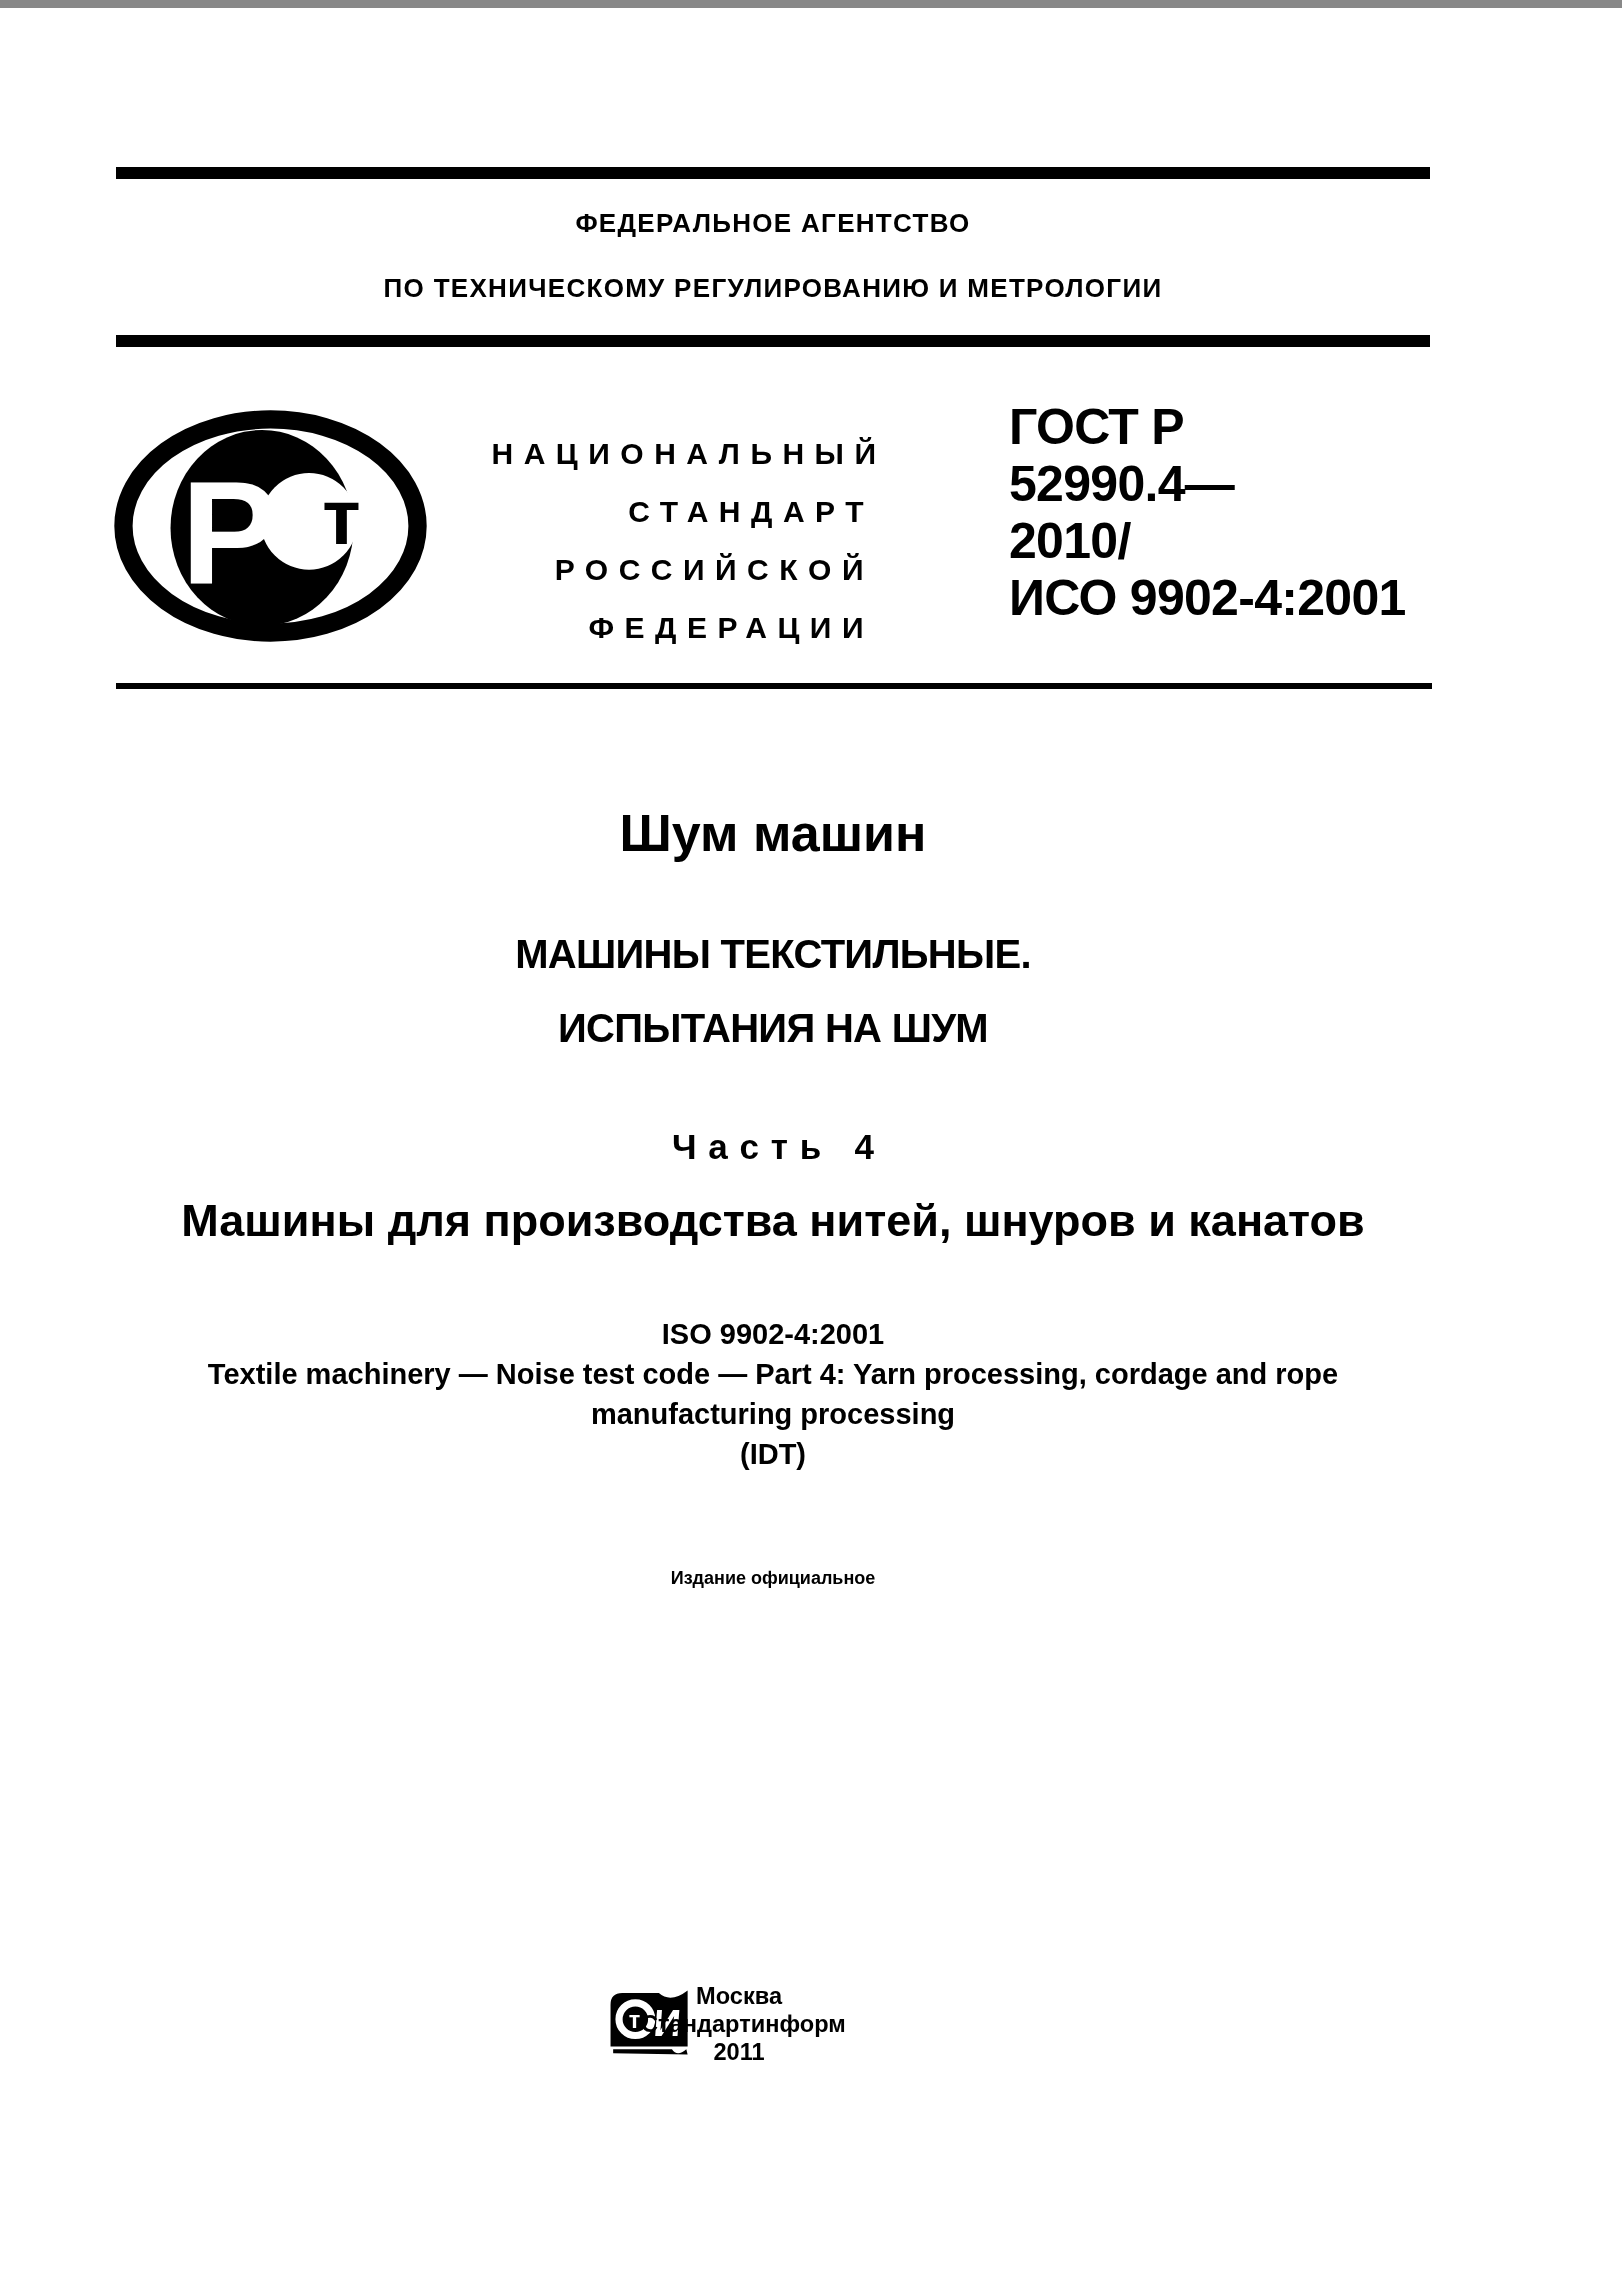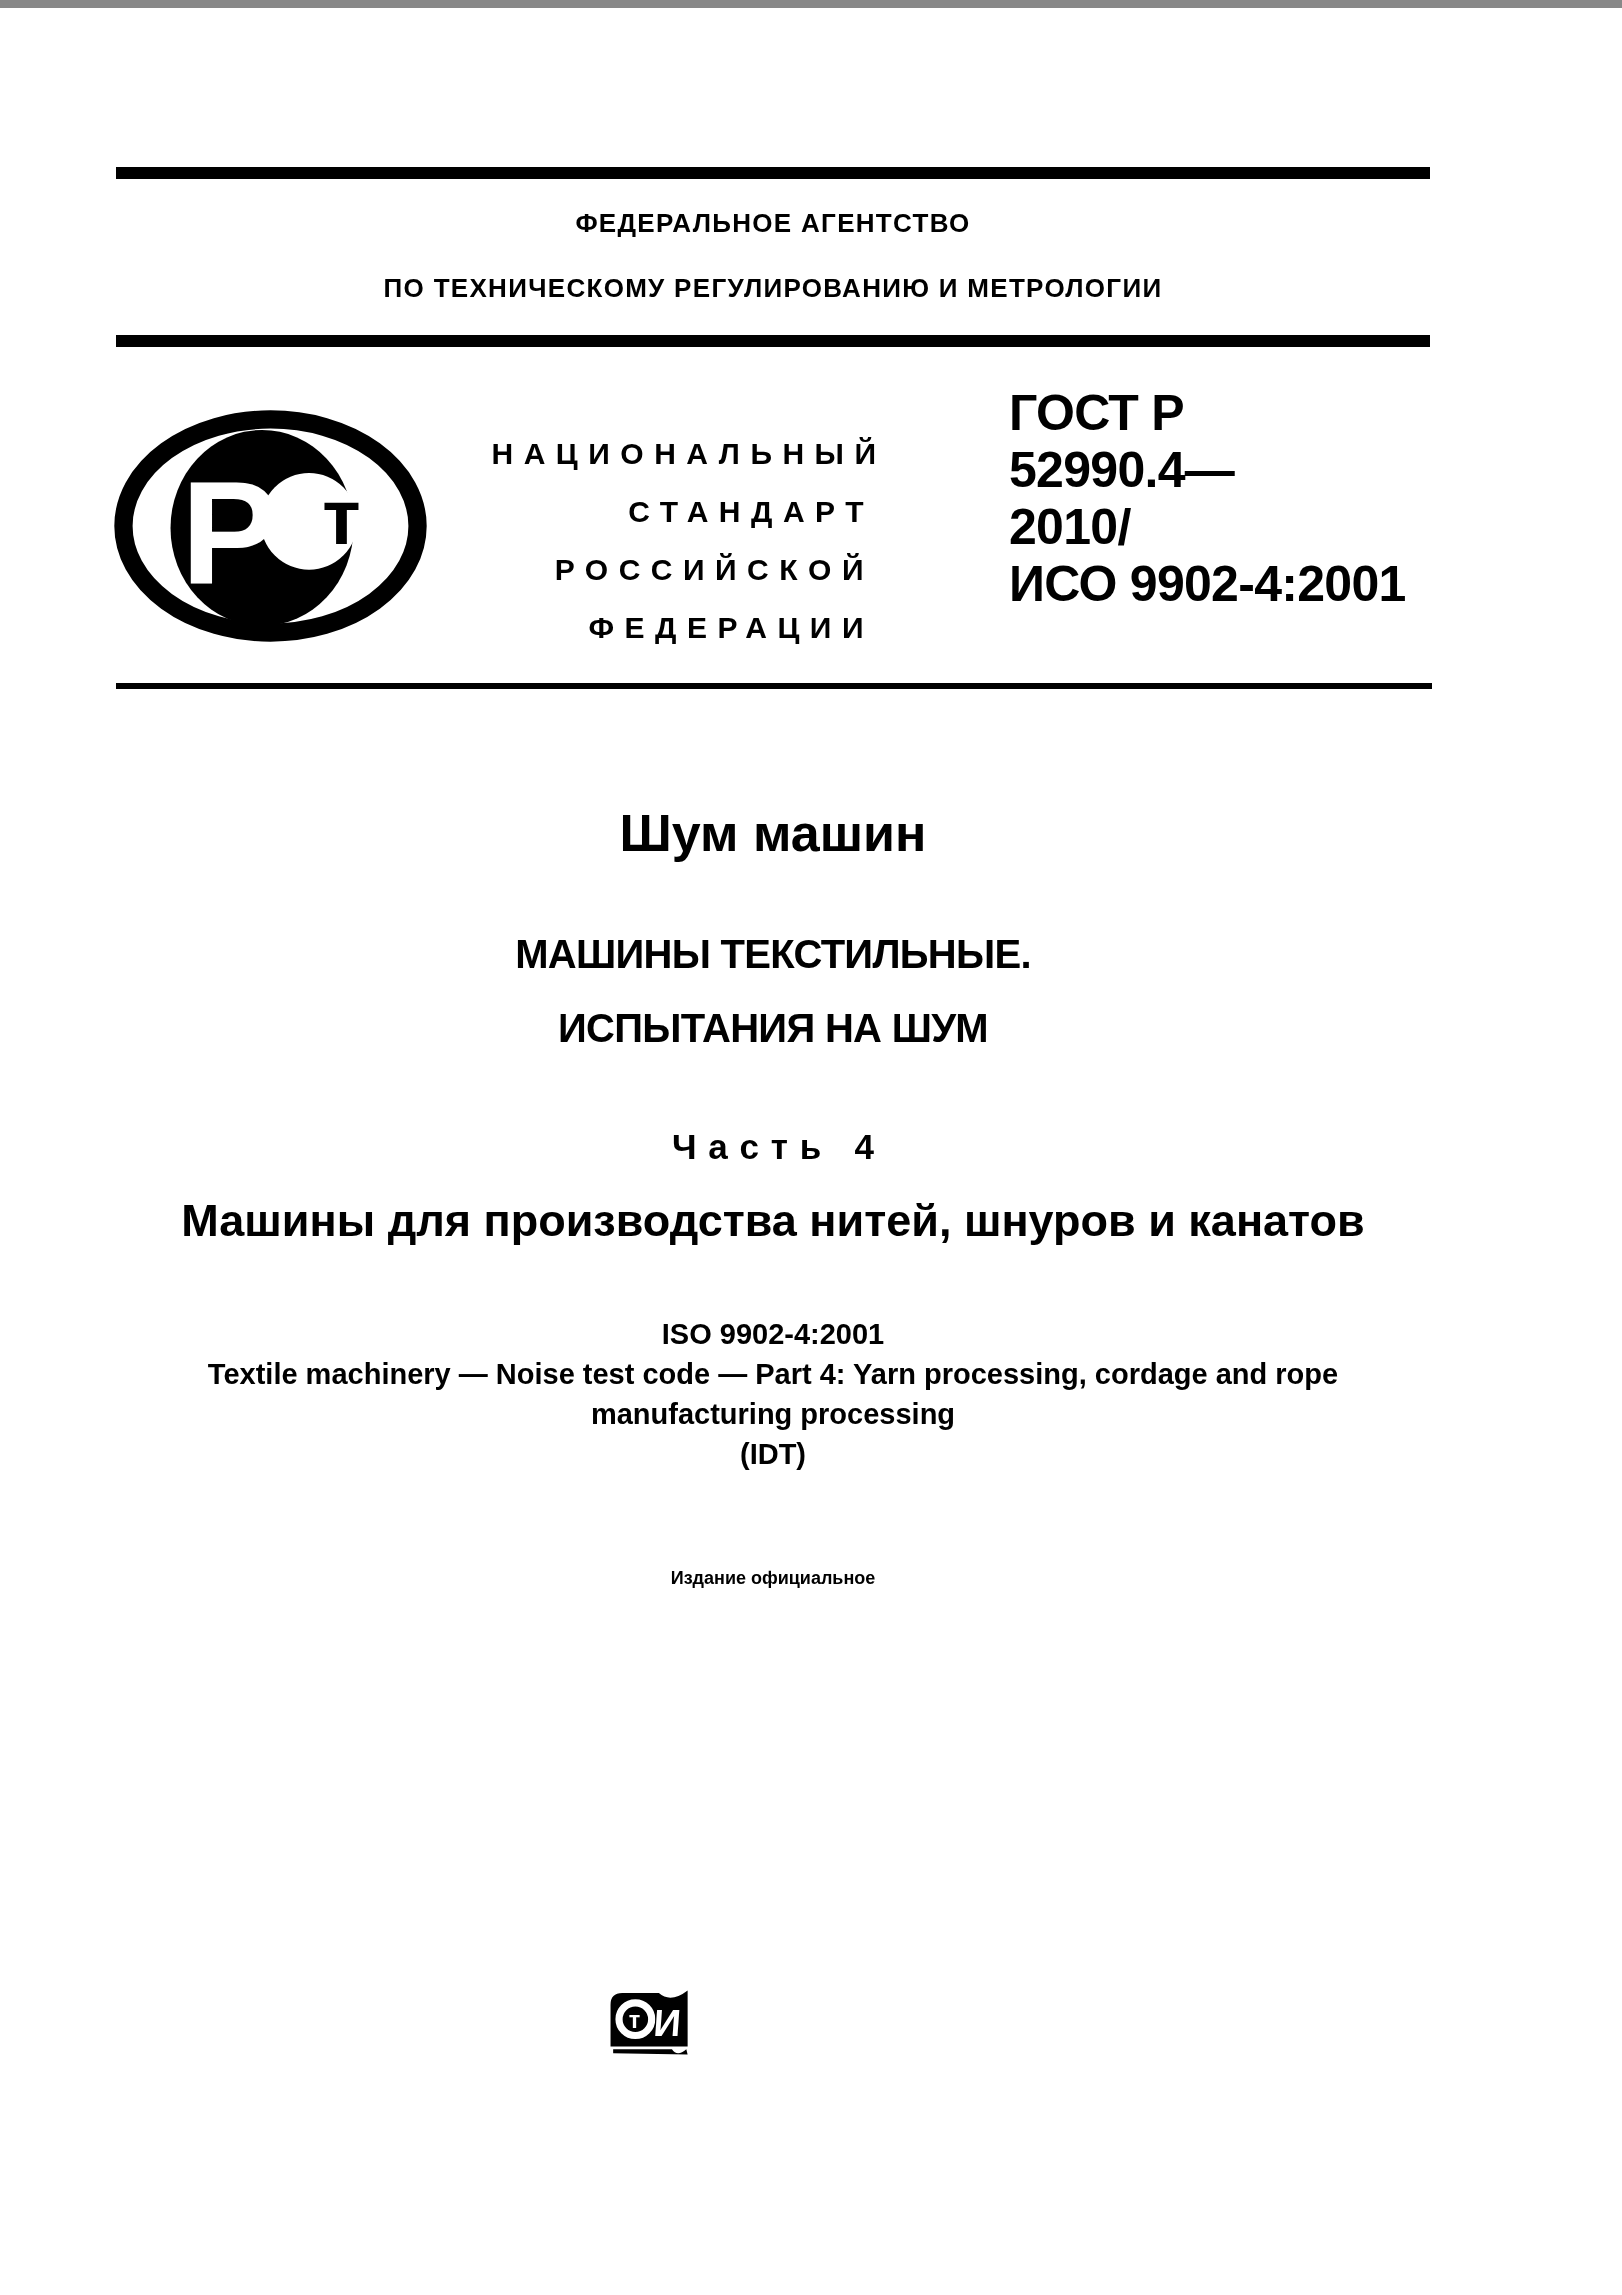--- a/index.html
+++ b/index.html
@@ -48,21 +48,21 @@
     </svg>
   </div>
 
   <div class="abs b natlabel" style="top:417px;text-align:right;">
     <div>НАЦИОНАЛЬНЫЙ</div>
     <div>СТАНДАРТ</div>
     <div>РОССИЙСКОЙ</div>
     <div>ФЕДЕРАЦИИ</div>
   </div>
 
-  <div class="abs b gost" style="top:377px;">
+  <div class="abs b gost" style="top:391px;">
     <div>ГОСТ Р</div>
     <div>52990.4—</div>
     <div>2010/</div>
     <div>ИСО 9902-4:2001</div>
   </div>
 
   <div class="abs rule" style="left:116px;top:675px;width:1316px;height:5.9px;"></div>
 
   <div class="abs b doc-group col-center" style="top:795px;">Шум машин</div>
 
@@ -85,15 +85,20 @@
   <div class="abs" style="left:604px;top:1977px;width:98px;height:84px;">
     <svg width="98" height="84" viewBox="0 0 150 128" xmlns="http://www.w3.org/2000/svg">
       <path d="M10,30 Q10,12 28,12 L84,12 Q102,28 128,8 L128,94 L10,94 Z" fill="#000000"></path>
       <path d="M14,98 L104,98 Q112,110 126,98 L128,106 L14,104 Z" fill="#000000"></path>
       <circle cx="48" cy="52" r="25" fill="none" stroke="#ffffff" stroke-width="11"></circle>
       <text x="38" y="65" font-family="Liberation Sans, sans-serif" font-size="36" font-weight="700" fill="#ffffff" stroke="#000000" stroke-width="2" paint-order="stroke">т</text>
       <text x="80" y="78" font-family="Liberation Sans, sans-serif" font-size="58" font-weight="700" fill="#ffffff" stroke="#000000" stroke-width="3" paint-order="stroke" transform="translate(0,0) skewX(-4)">И</text>
     </svg>
   </div>
 
+  <div class="abs b imprint" style="top:1974px;">
+    <div>Москва</div>
+    <div>Стандартинформ</div>
+    <div>2011</div>
+  </div>
 
 </div>
 
 
 </body></html>

